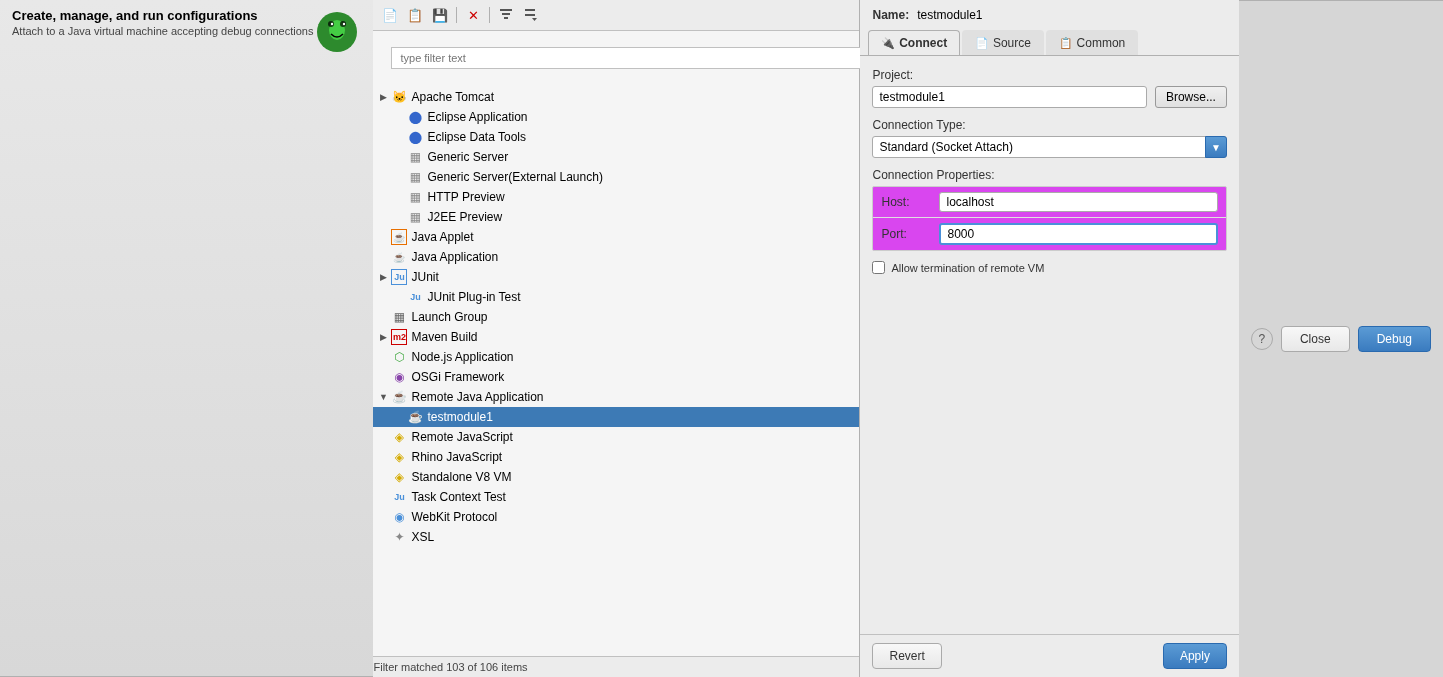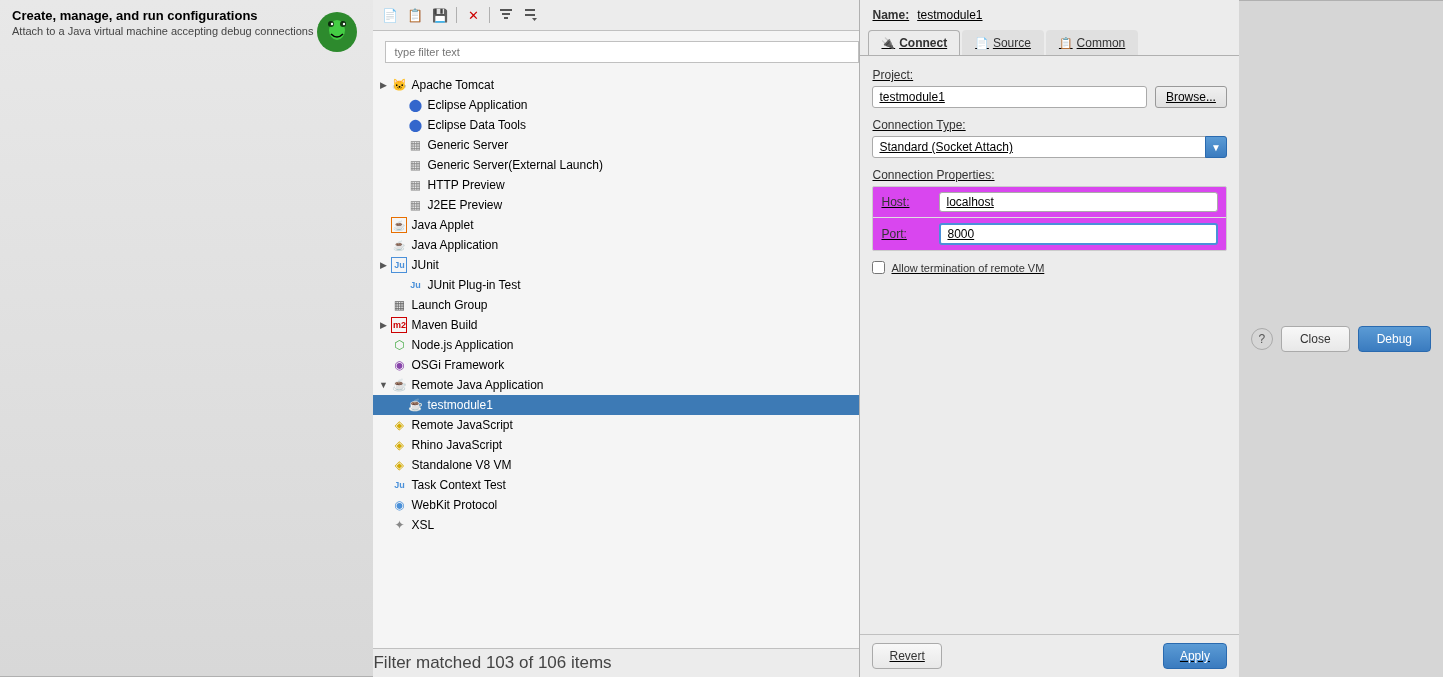--- a/index.html
+++ b/index.html
@@ -130,32 +130,31 @@
       display: inline-flex;
       align-items: center;
       justify-content: center;
       font-size: 12px;
     }
     .tree-label {
       font-size: 12px;
     }
     .status-bar-left {
       padding: 4px 0;
-      font-size: 17px;
+      font-size: 11px;
       color: #444;
       background: #ececec;
       border-top: 1px solid #c0c0c0;
     }
     
     .right-panel {
       flex: 1;
       display: flex;
       flex-direction: column;
       background: #ececec;
-      text-decoration: underline;
     }
     .name-row {
       display: flex;
       align-items: center;
       padding: 8px 12px;
       gap: 8px;
       background: #ececec;
     }
     .name-label {
       font-size: 12px;
@@ -427,21 +426,21 @@
         <button class="toolbar-btn" title="More">
           <svg width="16" height="16" viewBox="0 0 16 16">
               <rect x="2" y="2" width="10" height="2" fill="#555"></rect>
               <rect x="2" y="7" width="10" height="2" fill="#555"></rect>
               <path d="M9 11 L14 11 L11.5 14 Z" fill="#555"></path>
             </svg>
         </button>
       </div>
 
       <div style="padding: 4px 6px;">
-        <input class="filter-input" type="text" style="width: 100%; margin: 6px;" placeholder="type filter text">
+        <input class="filter-input" type="text" style="width: 100%; margin: 12px;" placeholder="type filter text">
       </div>
 
       <div class="tree-container">
 
         <div class="tree-item tree-item-indent-0">
           <span class="tree-arrow closed"></span>
           <span class="tree-icon icon-tomcat">🐱</span>
           <span class="tree-label">Apache Tomcat</span>
         </div>
 

